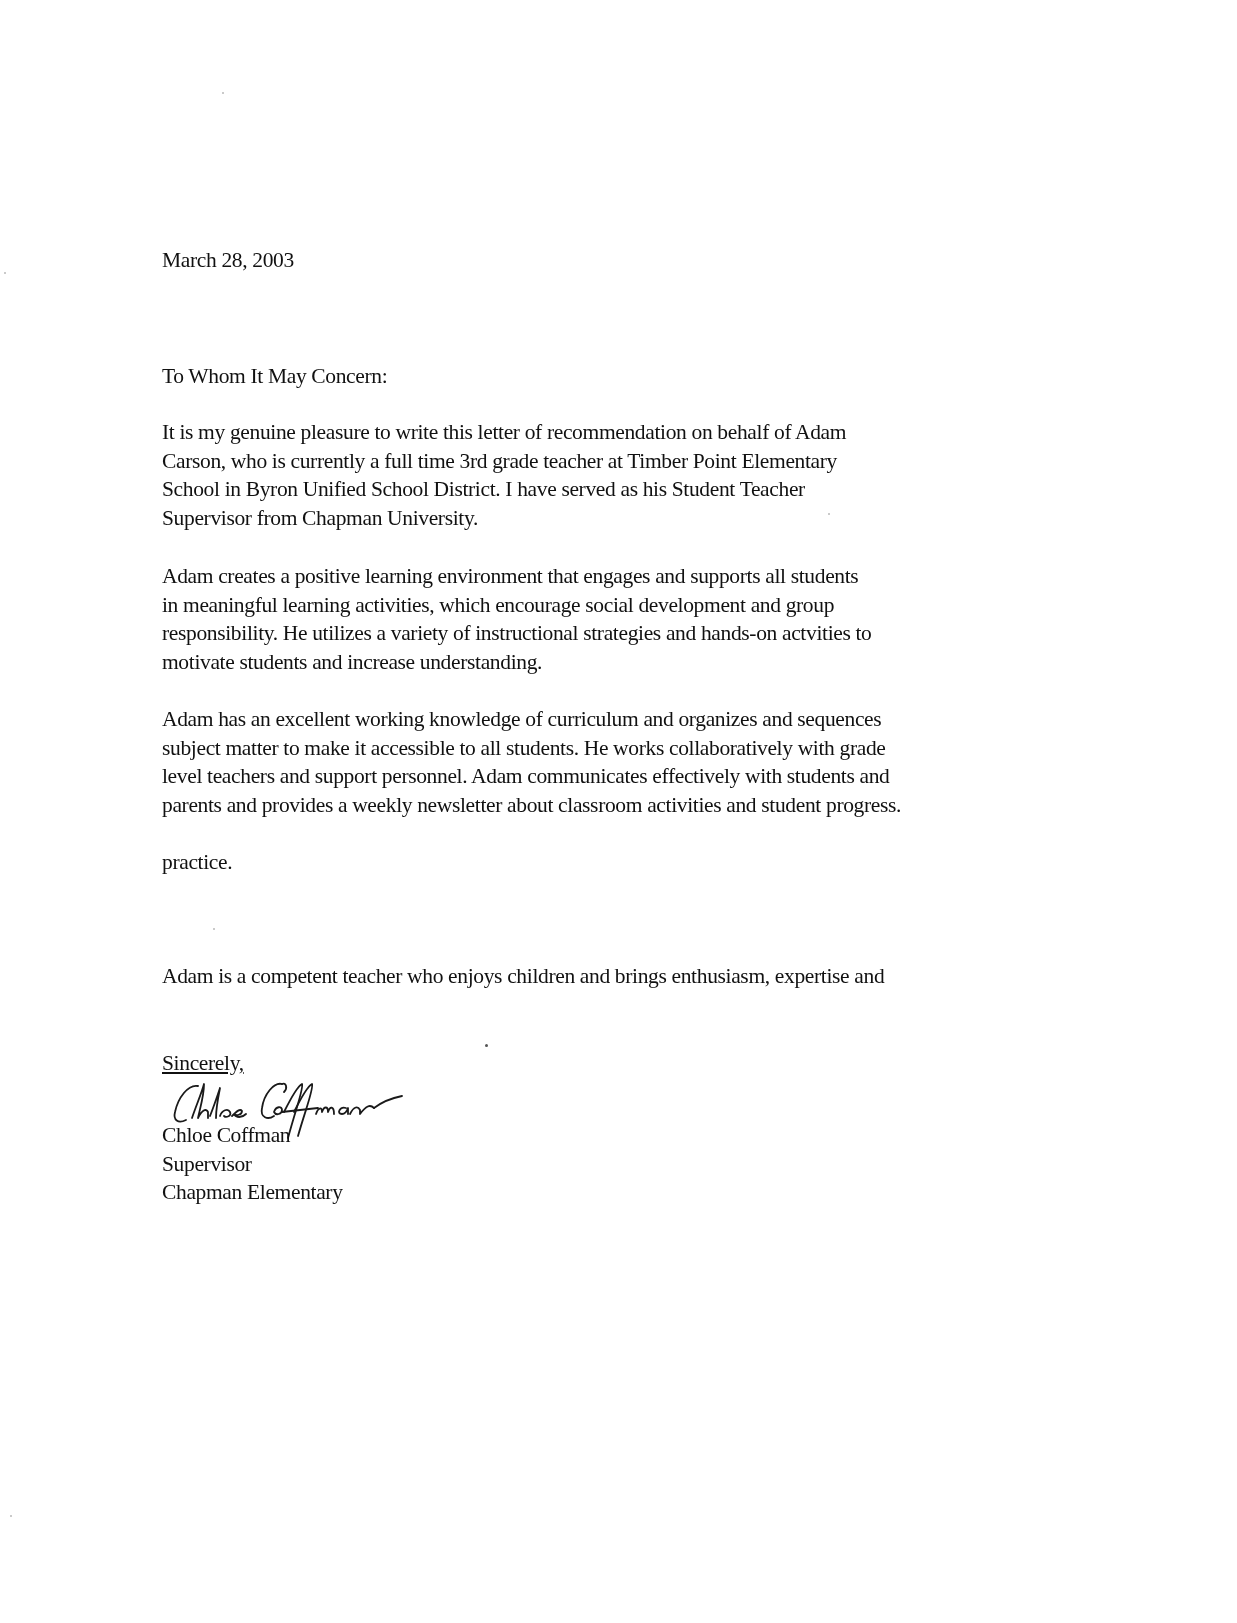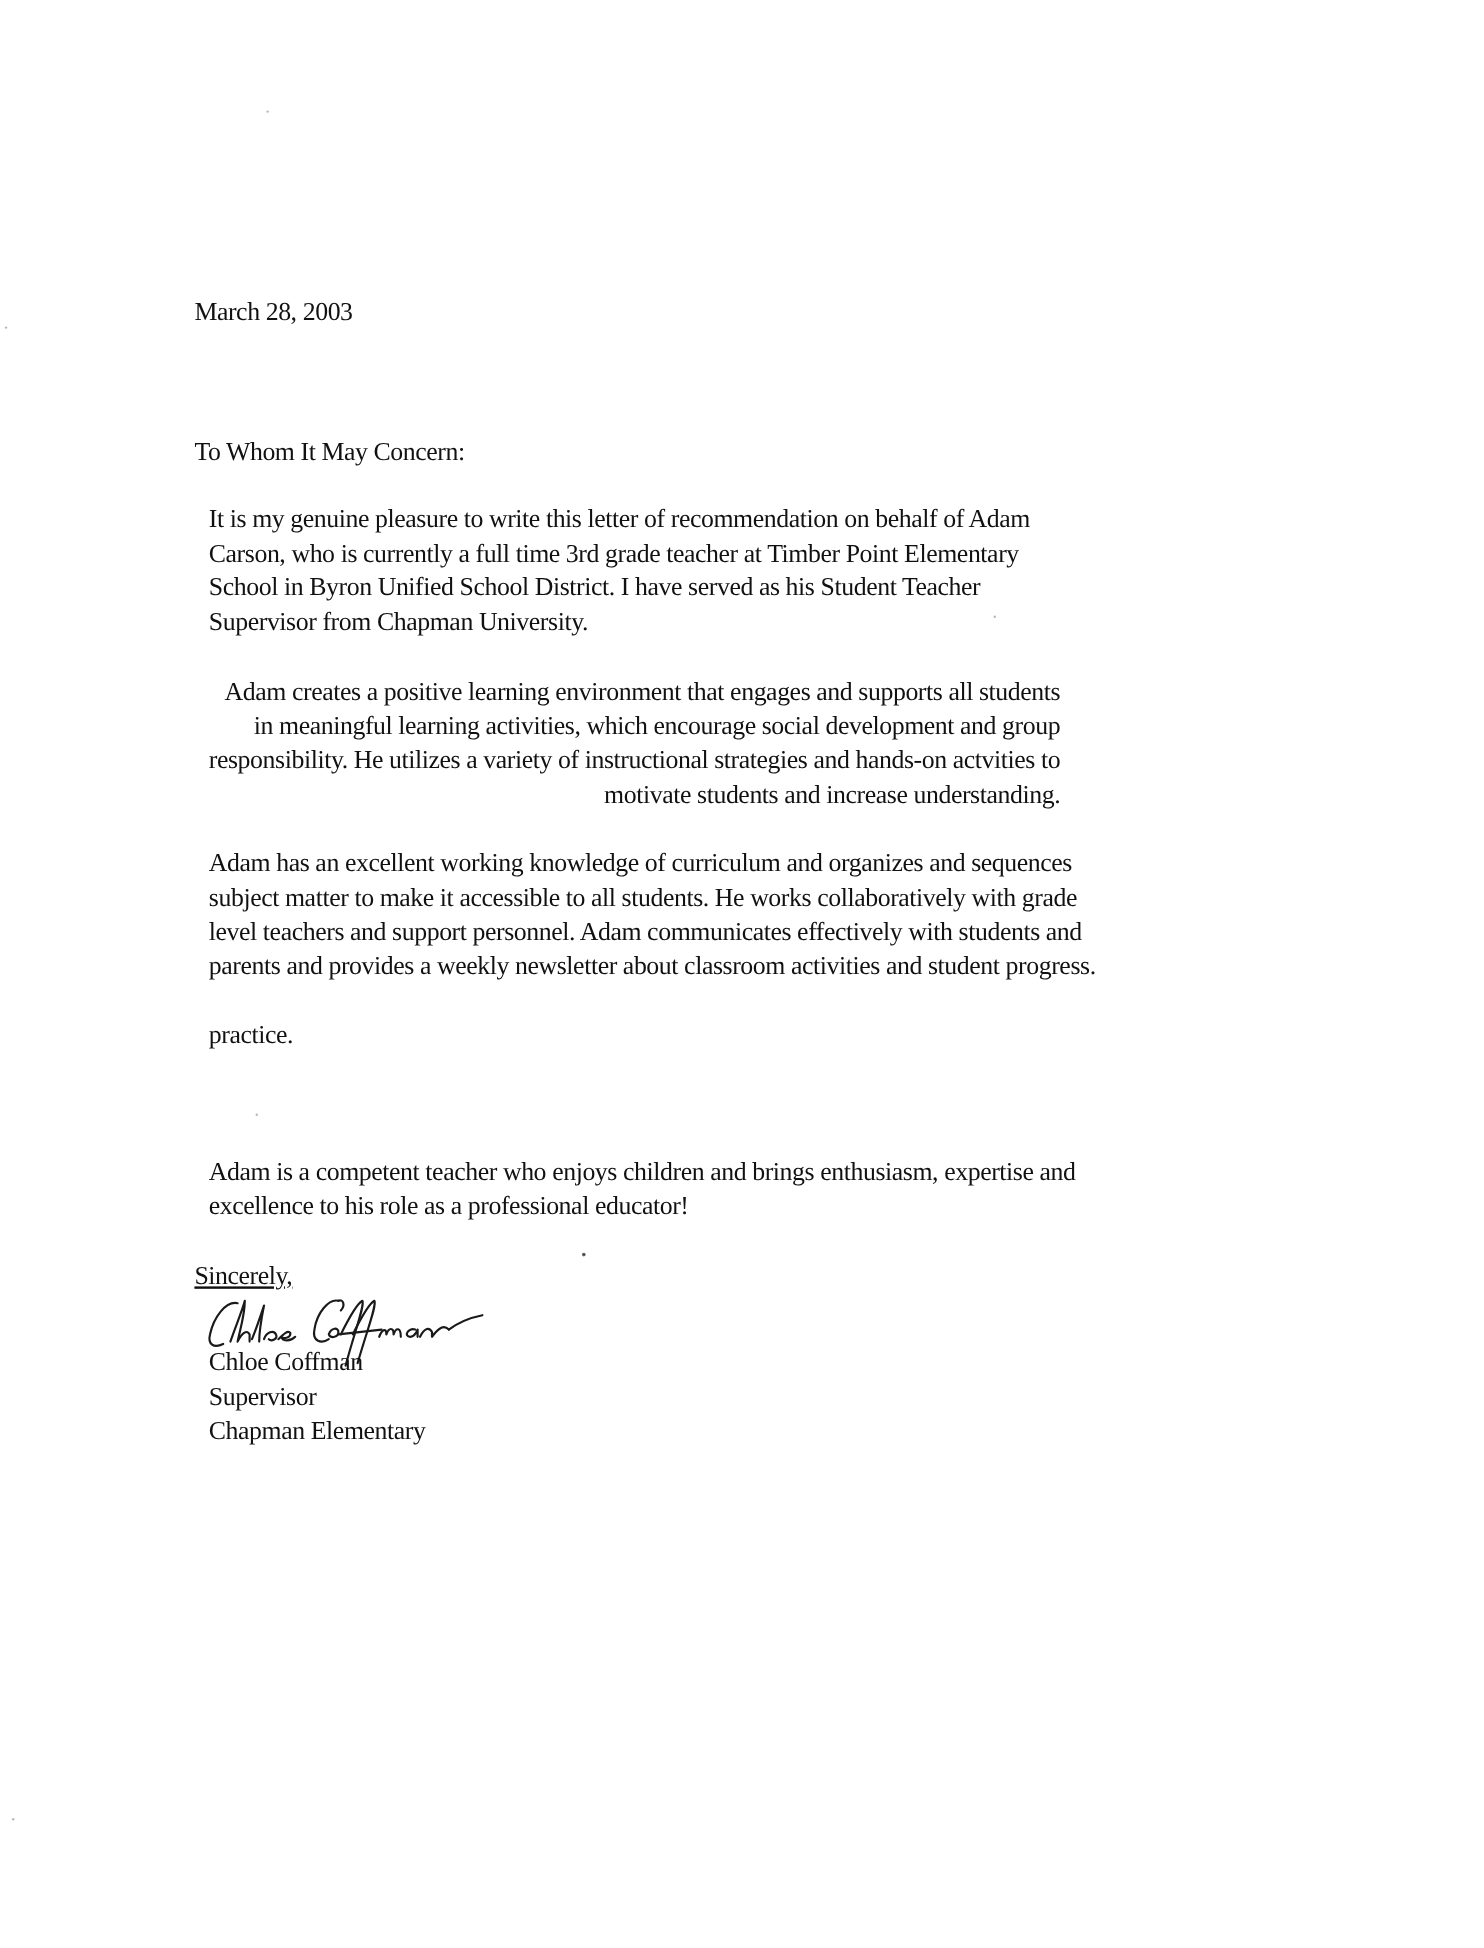--- a/index.html
+++ b/index.html
@@ -23,25 +23,25 @@
       background: #ffffff;
     }
     .text {
       position: absolute;
       left: 162px;
       font-size: 21.5px;
       line-height: 28.5px;
       white-space: nowrap;
       letter-spacing: -0.35px;
     }
-    .line { display: block; margin-left: 12px; }
+    .line { display: block; }
     .date { top: 246px; }
     .salutation { top: 362px; }
     .p1 { top: 418px; }
-    .p2 { top: 562px; text-align: right; }
+    .p2 { top: 562px; }
     .p3 { top: 705px; }
     .p4 { top: 848px; }
     .p5 { top: 962px; }
     .closing { top: 1049px; text-decoration: underline; }
     .signature {
       position: absolute;
       left: 170px;
       top: 1078px;
       width: 260px;
       height: 70px;
@@ -82,21 +82,20 @@
     <span class="line">level teachers and support personnel.  Adam communicates effectively with students and</span>
     <span class="line">parents and provides a weekly newsletter about classroom activities and student progress.</span>
   </div>
 
   <div class="text p4">
     <span class="line">practice.</span>
   </div>
 
   <div class="text p5">
     <span class="line">Adam is a competent teacher who enjoys children and brings enthusiasm, expertise and</span>
-    <span class="line">excellence to his role as a professional educator!</span>
   </div>
 
   <div class="text closing">Sincerely,</div>
 
   <svg class="signature" viewBox="0 0 260 70" xmlns="http://www.w3.org/2000/svg">
     <g fill="none" stroke="#1a1a1a" stroke-width="1.8" stroke-linecap="round" stroke-linejoin="round">
 
       <path d="M28 8 C18 6, 8 20, 5 34 C3 42, 8 46, 16 42"></path>
 
       <path d="M22 40 C26 28, 32 14, 34 6 C34 18, 30 30, 28 40 C32 32, 36 30, 38 34 L38 40"></path>

